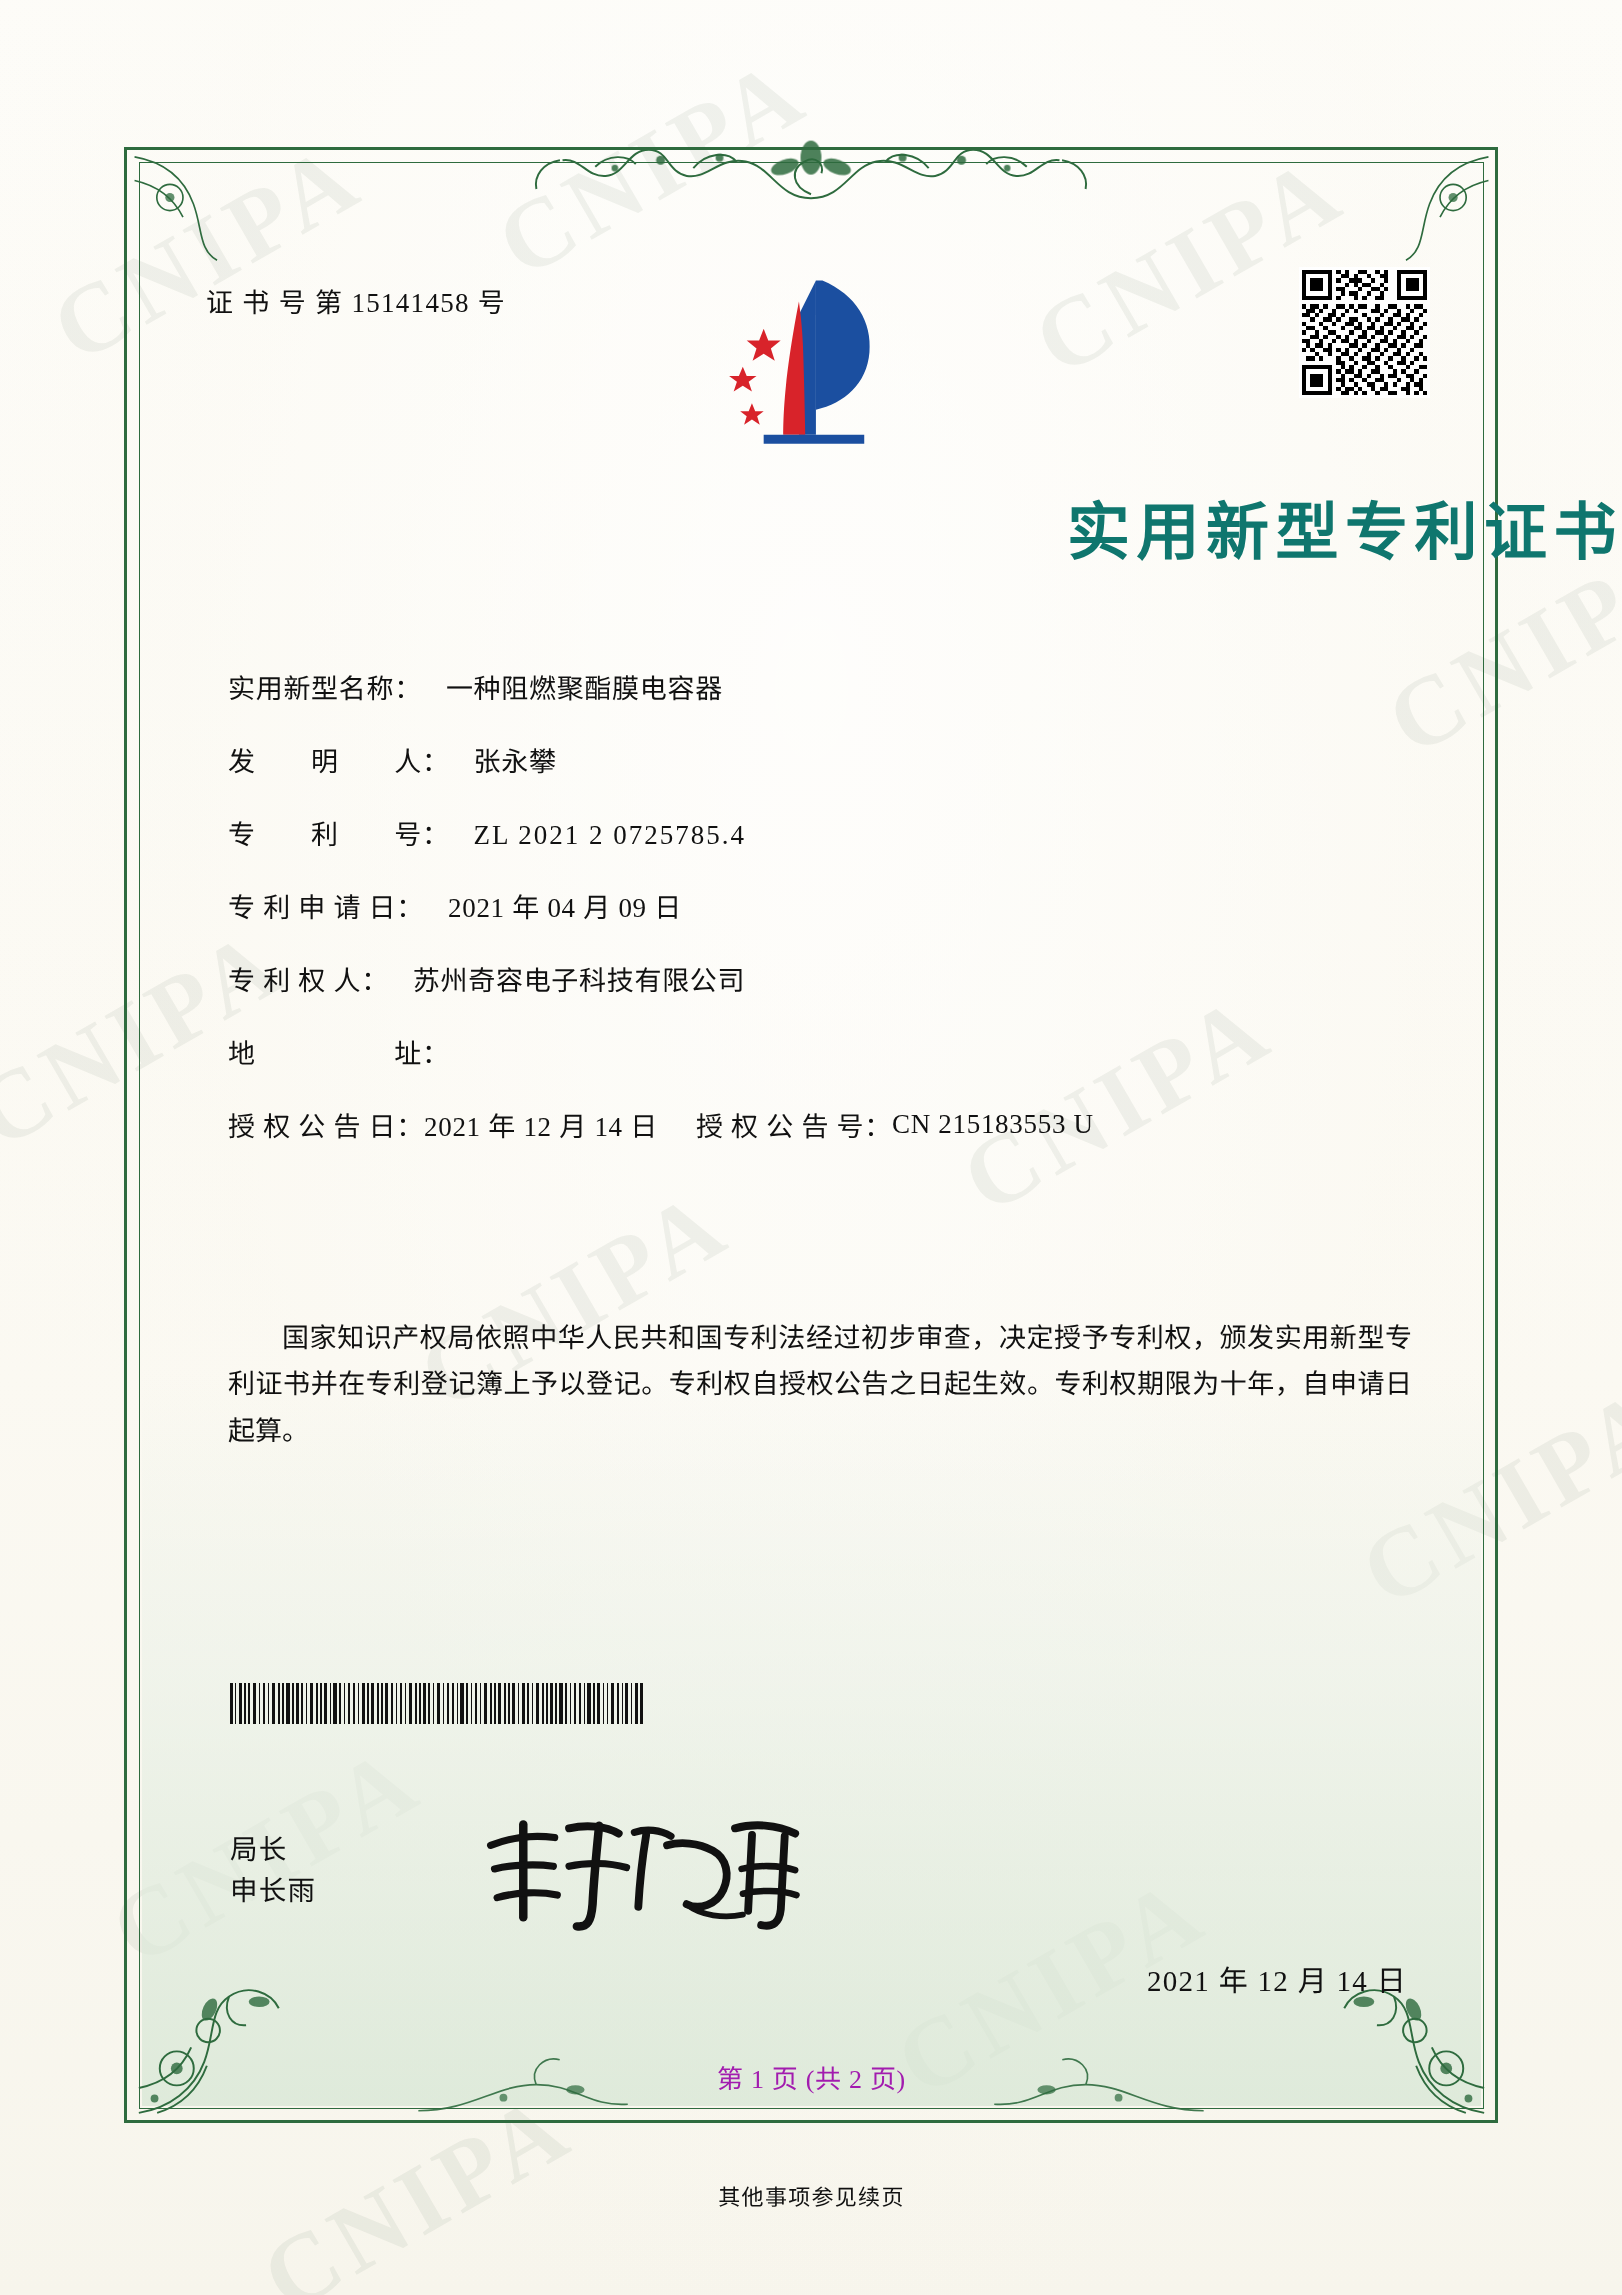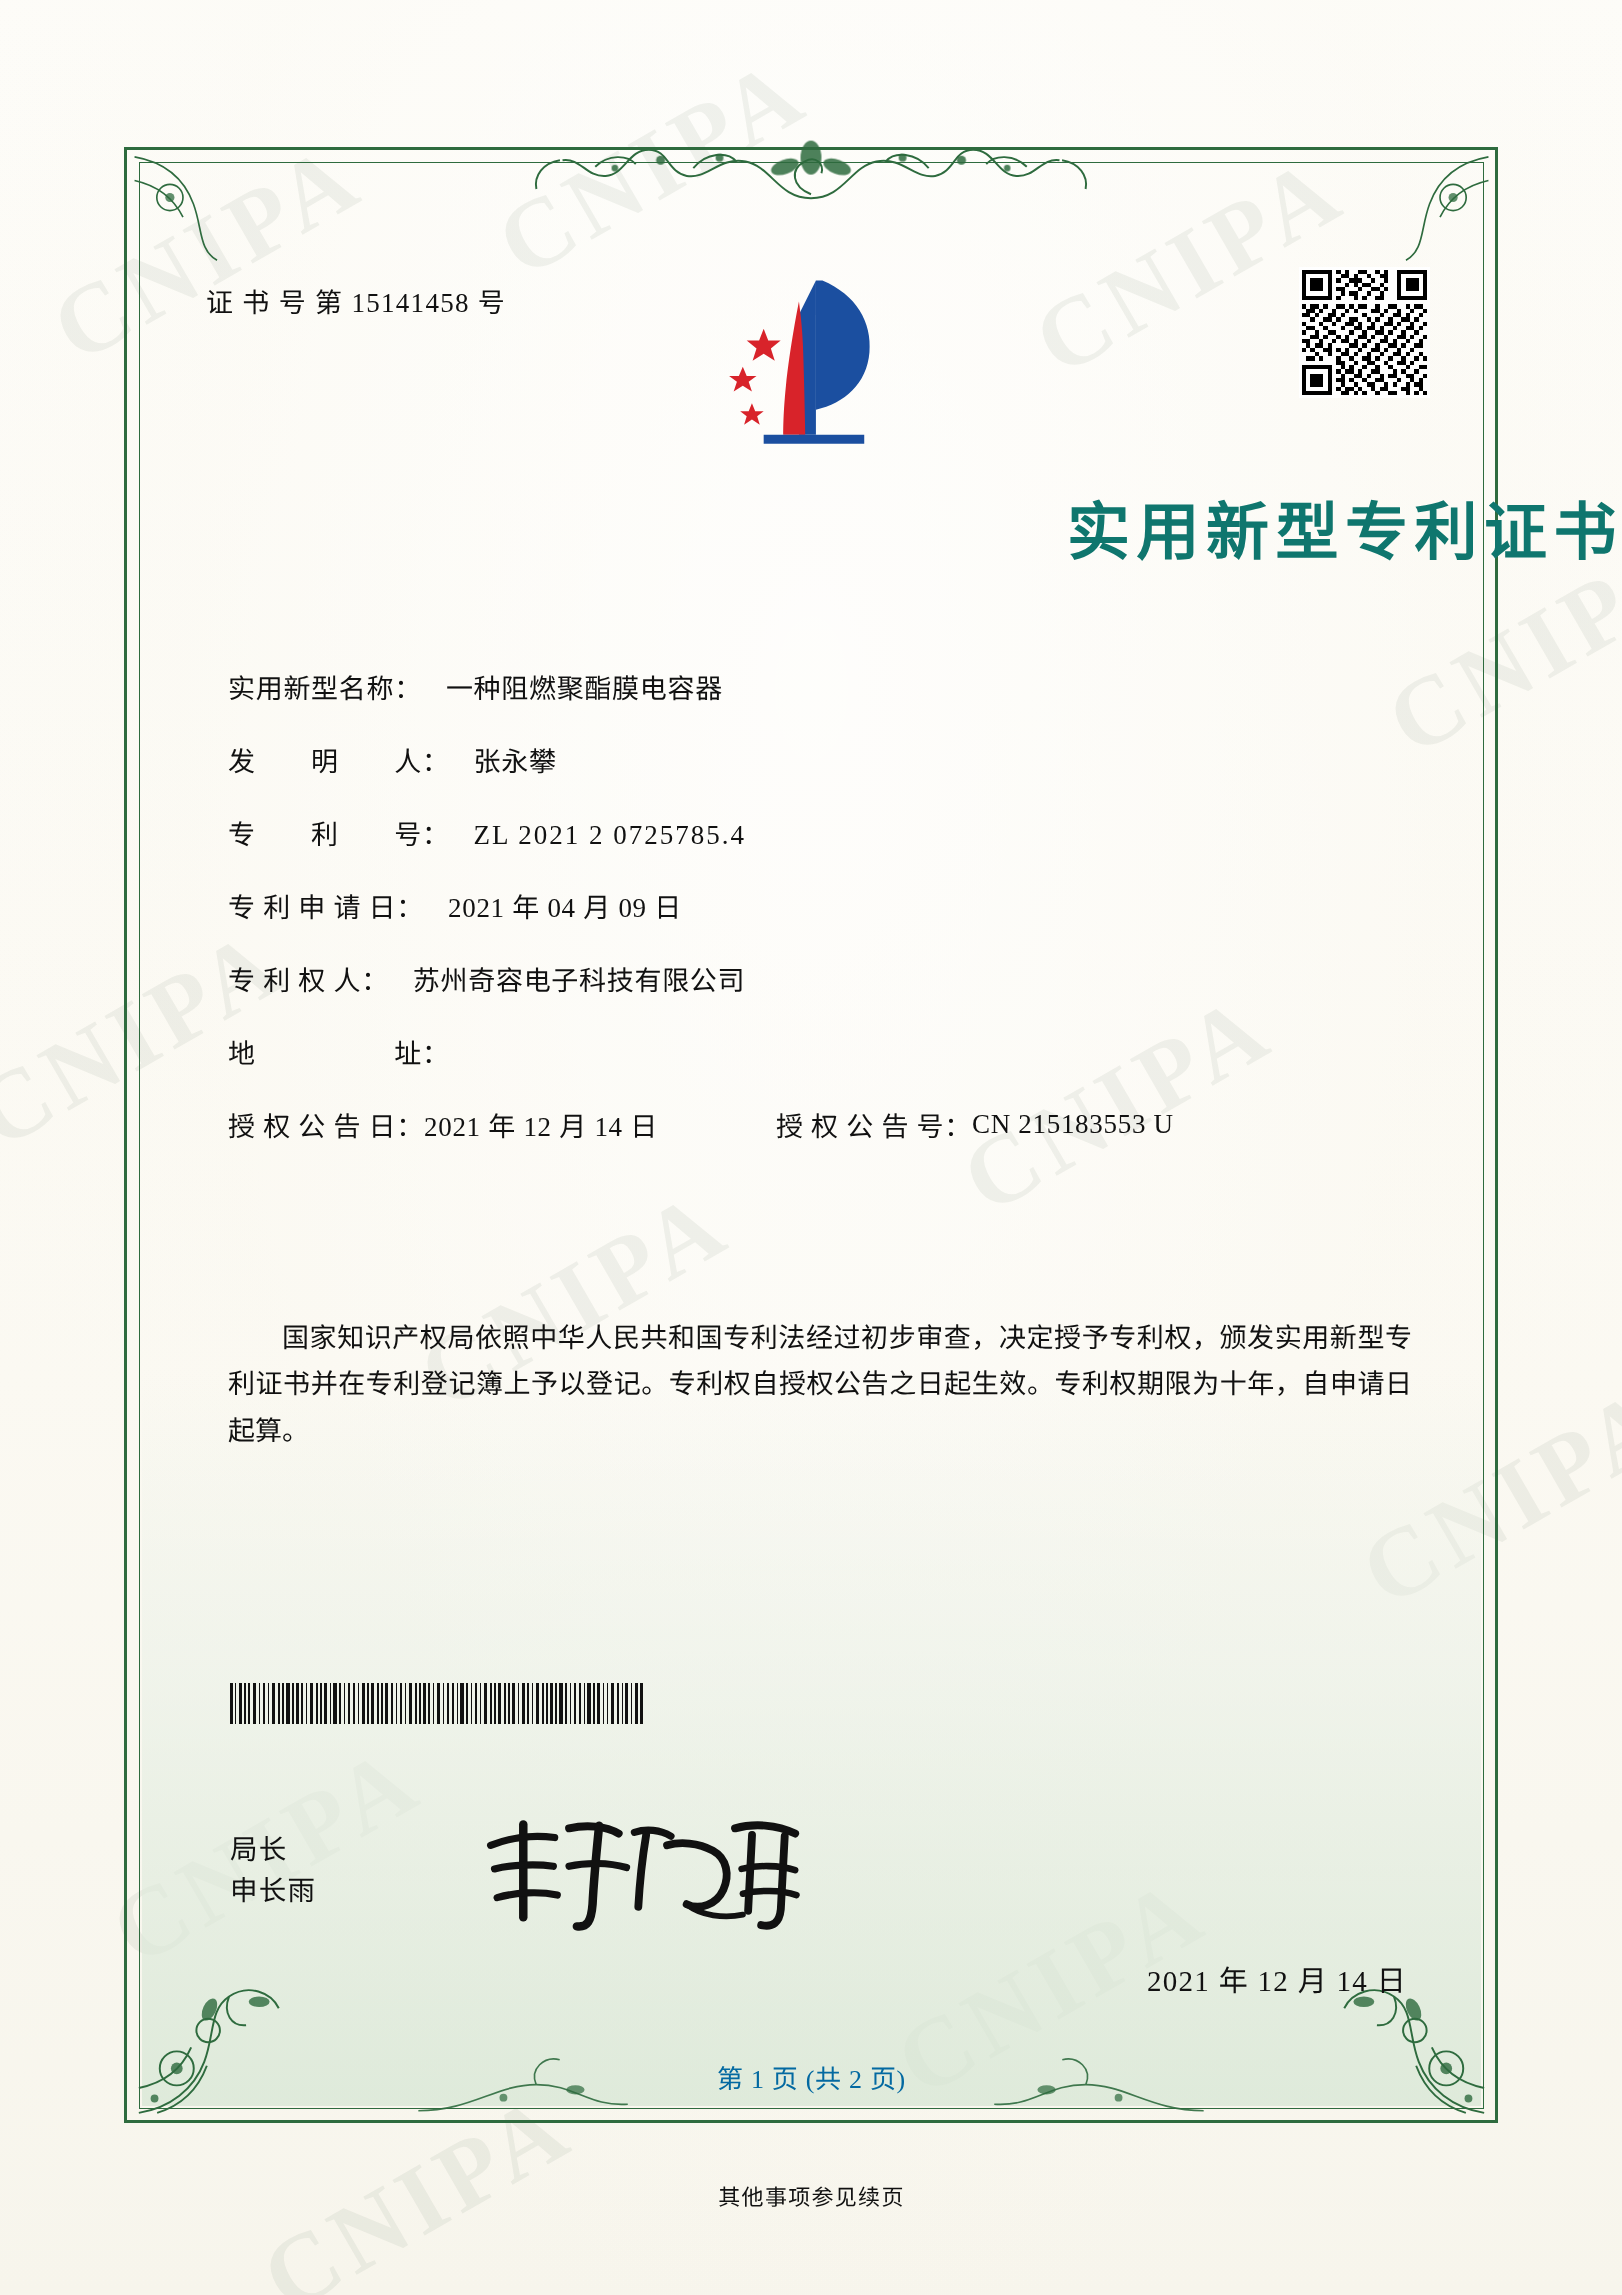--- a/index.html
+++ b/index.html
@@ -147,21 +147,21 @@
   }
 
   .dual-row {
     display: flex;
     align-items: center;
     margin-bottom: 26px;
     font-size: 27px;
     color: #111;
   }
   .dual-second {
-    margin-left: 118px;
+    margin-left: 38px;
   }
 
   
   .paragraphs {
     position: absolute;
     left: 228px;
     top: 1315px;
     width: 1184px;
     font-size: 27px;
     line-height: 1.72;
@@ -207,21 +207,21 @@
     color: #111;
     letter-spacing: 1.3px;
   }
   .page-num {
     position: absolute;
     left: 0;
     right: 0;
     top: 2058px;
     text-align: center;
     font-size: 26px;
-    color: #0369a1;
+    color: #a21caf;
     letter-spacing: 0.7px;
   }
   .footer-note {
     position: absolute;
     left: 0;
     right: 0;
     top: 2179px;
     text-align: center;
     font-size: 22px;
     color: #111;

